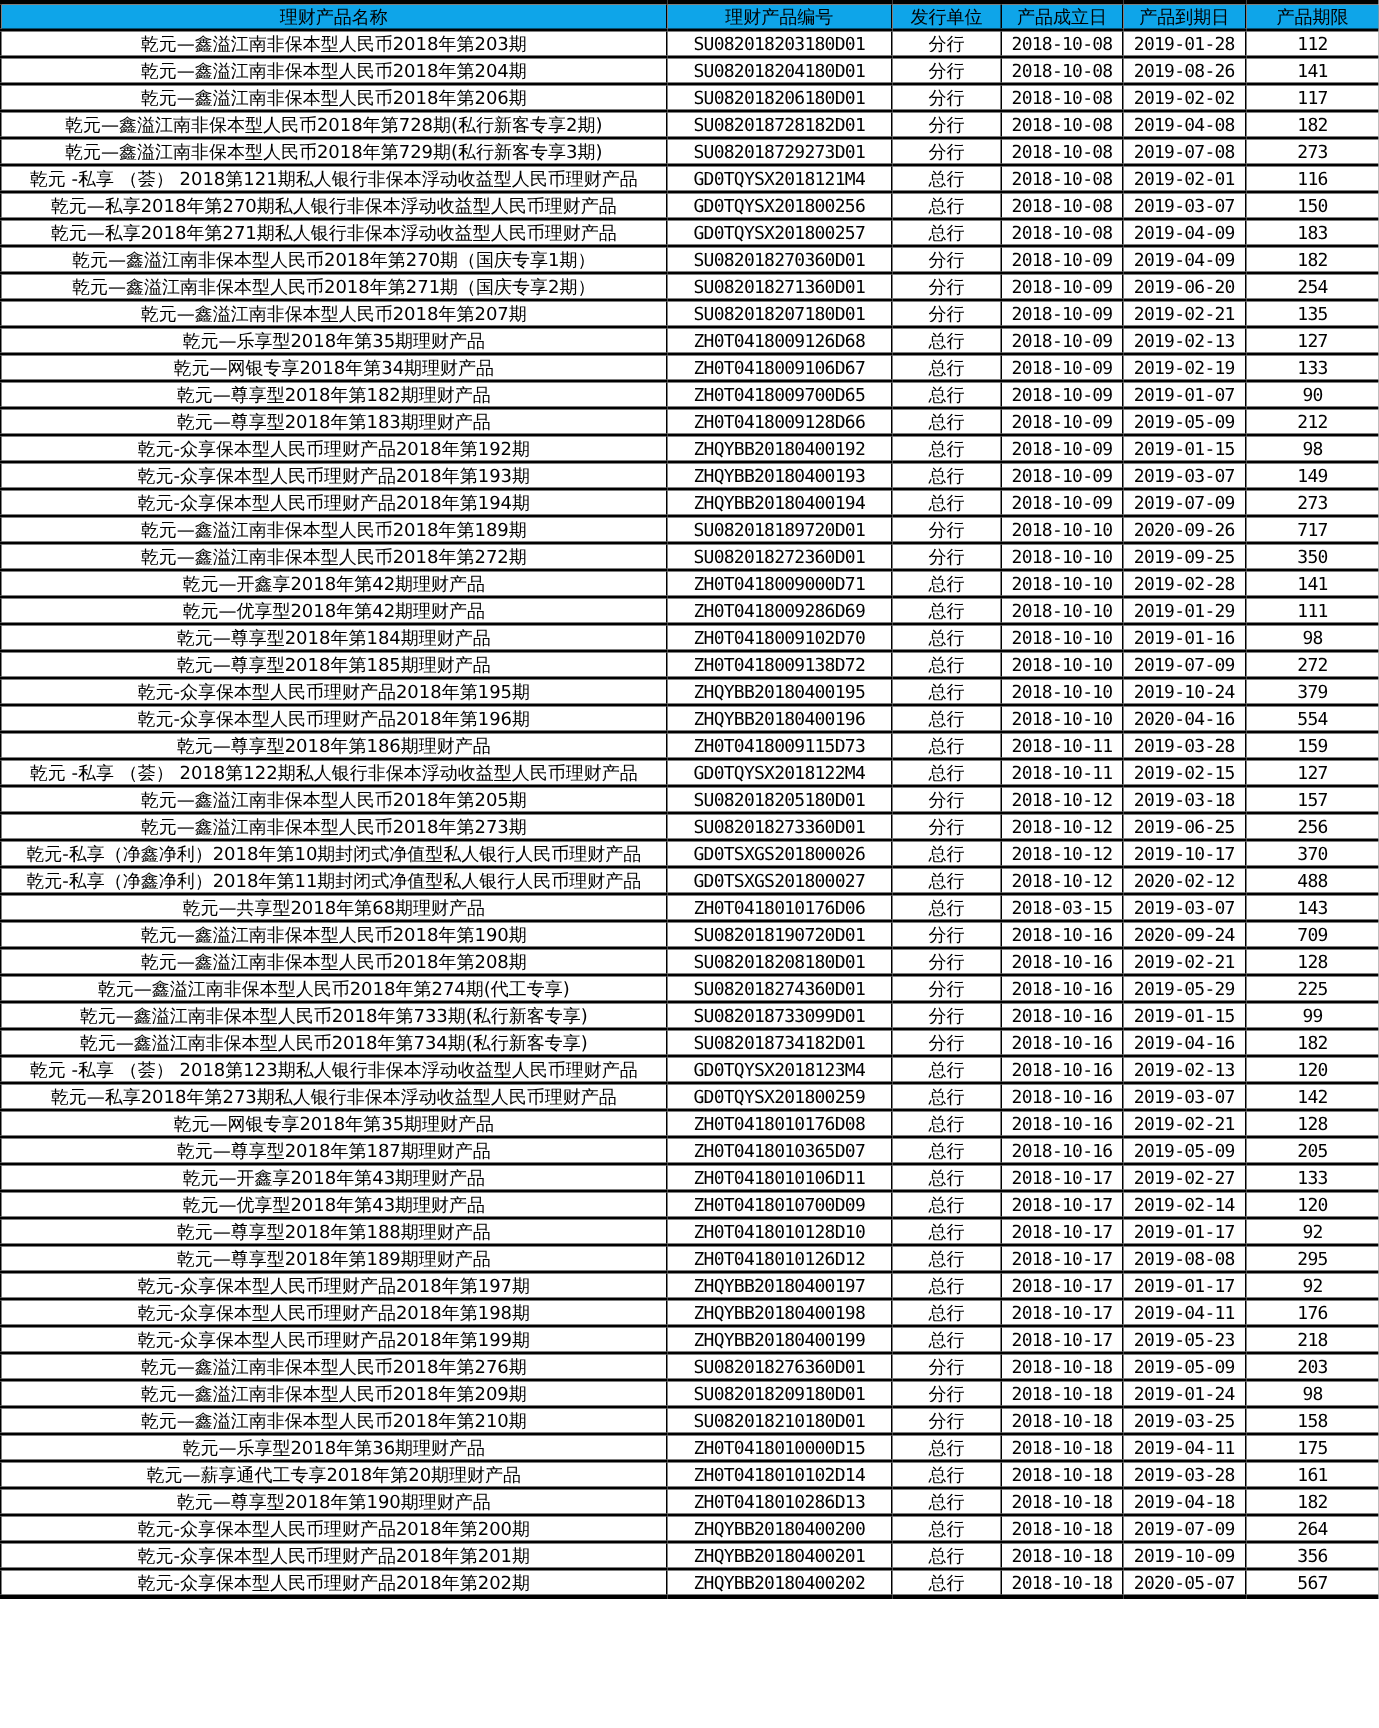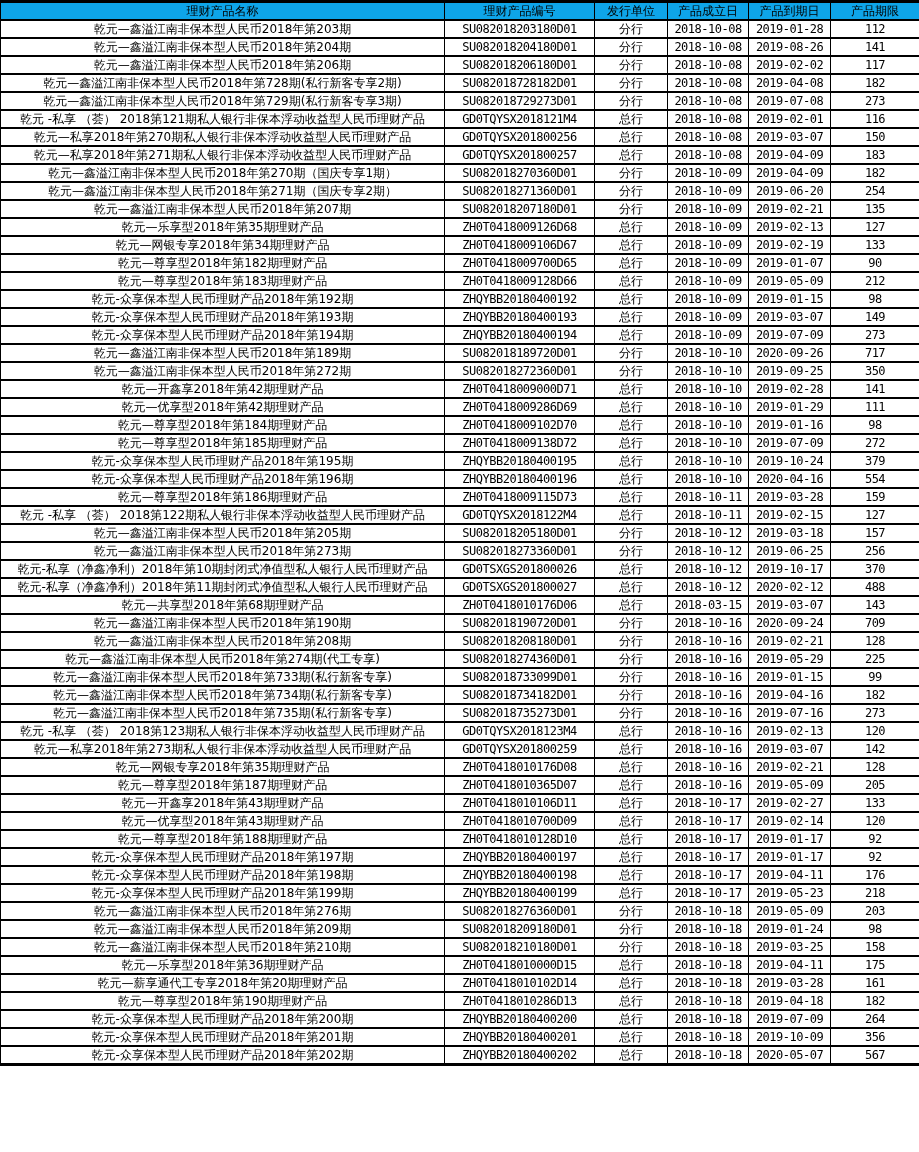--- a/index.html
+++ b/index.html
@@ -370,28 +370,20 @@
       </tr>
       <tr>
         <td class="c-name c-cjk">乾元—鑫溢江南非保本型人民币2018年第734期(私行新客专享)</td>
         <td class="c-ascii">SU082018734182D01</td>
         <td class="c-cjk">分行</td>
         <td class="c-ascii">2018-10-16</td>
         <td class="c-ascii">2019-04-16</td>
         <td class="c-ascii">182</td>
       </tr>
       <tr>
-        <td class="c-name c-cjk">乾元—鑫溢江南非保本型人民币2018年第735期(私行新客专享)</td>
-        <td class="c-ascii">SU082018735273D01</td>
-        <td class="c-cjk">分行</td>
-        <td class="c-ascii">2018-10-16</td>
-        <td class="c-ascii">2019-07-16</td>
-        <td class="c-ascii">273</td>
-      </tr>
-      <tr>
         <td class="c-name c-cjk">乾元 -私享 （荟） 2018第123期私人银行非保本浮动收益型人民币理财产品</td>
         <td class="c-ascii">GD0TQYSX2018123M4</td>
         <td class="c-cjk">总行</td>
         <td class="c-ascii">2018-10-16</td>
         <td class="c-ascii">2019-02-13</td>
         <td class="c-ascii">120</td>
       </tr>
       <tr>
         <td class="c-name c-cjk">乾元—私享2018年第273期私人银行非保本浮动收益型人民币理财产品</td>
         <td class="c-ascii">GD0TQYSX201800259</td>
@@ -432,20 +424,28 @@
         <td class="c-ascii">2019-02-14</td>
         <td class="c-ascii">120</td>
       </tr>
       <tr>
         <td class="c-name c-cjk">乾元—尊享型2018年第188期理财产品</td>
         <td class="c-ascii">ZH0T0418010128D10</td>
         <td class="c-cjk">总行</td>
         <td class="c-ascii">2018-10-17</td>
         <td class="c-ascii">2019-01-17</td>
         <td class="c-ascii">92</td>
+      </tr>
+      <tr>
+        <td class="c-name c-cjk">乾元—尊享型2018年第189期理财产品</td>
+        <td class="c-ascii">ZH0T0418010126D12</td>
+        <td class="c-cjk">总行</td>
+        <td class="c-ascii">2018-10-17</td>
+        <td class="c-ascii">2019-08-08</td>
+        <td class="c-ascii">295</td>
       </tr>
       <tr>
         <td class="c-name c-cjk">乾元-众享保本型人民币理财产品2018年第197期</td>
         <td class="c-ascii">ZHQYBB20180400197</td>
         <td class="c-cjk">总行</td>
         <td class="c-ascii">2018-10-17</td>
         <td class="c-ascii">2019-01-17</td>
         <td class="c-ascii">92</td>
       </tr>
       <tr>

